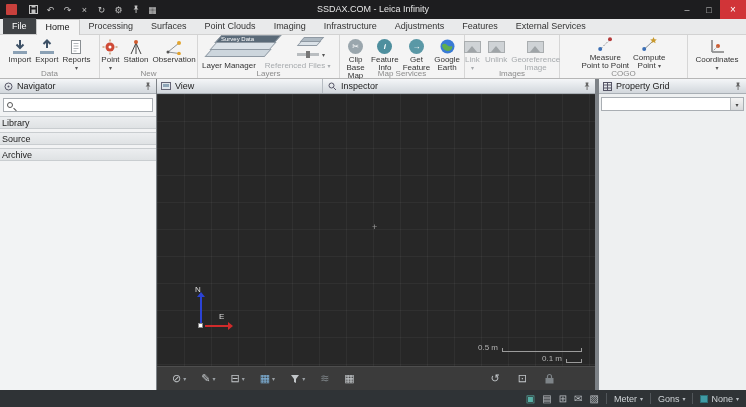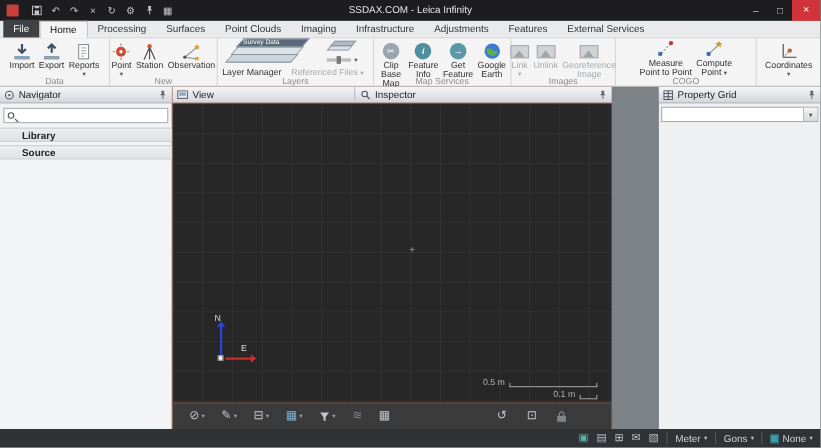--- a/index.html
+++ b/index.html
@@ -61,23 +61,23 @@
   .panel{position:absolute;top:0;bottom:0;background:#f2f3f4;}
   .panel-header{height:15px;background:linear-gradient(#f4f6f8,#d2d7dc);border-bottom:1px solid #a9afb5;display:flex;align-items:center;padding:0 4px;font-size:9px;color:#222;}
   .ph-title{margin-left:4px;white-space:nowrap;}
   .pin{margin-left:auto;display:flex;align-items:center;}
 
   .navigator{left:0;width:156px;}
   .search-box{position:relative;margin:4px 3px;height:14px;background:#fff;border:1px solid #a9aeb3;}
   .mag{position:absolute;left:3px;top:3px;width:6px;height:6px;border:1px solid #555;border-radius:50%;}
   .mag::after{content:"";position:absolute;left:5px;top:6px;width:4px;height:1px;background:#555;transform:rotate(45deg);}
   .nav-list{margin-top:4px;}
-  .nav-item{height:13px;background:linear-gradient(#ecEEf0,#dfe2e4);border-top:1px solid #c9cdd0;border-bottom:1px solid #c9cdd0;margin-bottom:3px;font-size:9px;line-height:12px;padding-left:20px;color:#222;font-weight:bold;}
-
-  .viewpanel{left:157px;width:399px;background:#f97316;}
+  .nav-item{height:13px;background:linear-gradient(#ecEEf0,#dfe2e4);border-top:1px solid #c9cdd0;border-bottom:1px solid #c9cdd0;margin-bottom:3px;font-size:9px;line-height:12px;padding-left:2px;color:#222;}
+
+  .viewpanel{left:157px;width:438px;background:#14532d;}
   .view-header{position:relative;}
   .insp-tab{position:absolute;left:165px;top:0;bottom:0;display:flex;align-items:center;border-left:1px solid #b6bcc2;padding-left:5px;}
   .canvas{position:absolute;top:15px;left:0;right:0;bottom:24px;background-color:#272727;
     background-image:linear-gradient(rgba(255,255,255,0.045) 1px, transparent 1px),linear-gradient(90deg, rgba(255,255,255,0.045) 1px, transparent 1px);
     background-size:27px 27px;}
   .center-marker{position:absolute;left:215px;top:128px;color:#9a9a9a;font-size:9px;}
   .axis{position:absolute;left:36px;top:192px;width:46px;height:46px;}
   .axis .n-label{position:absolute;left:2px;top:-1px;color:#ddd;font-size:8px;}
   .axis .n-line{position:absolute;left:7px;top:10px;width:2px;height:28px;background:#2b43d6;}
   .axis .n-head{position:absolute;left:4px;top:6px;border-left:4px solid transparent;border-right:4px solid transparent;border-bottom:5px solid #2b43d6;}
@@ -379,20 +379,21 @@
               <rect x="3.6" y="4.5" width="0.9" height="3.5" fill="#666"></rect>
             </svg>
         </span>
       </div>
       <div class="search-box">
         <span class="mag"></span>
       </div>
       <div class="nav-list">
         <div class="nav-item">Library</div>
         <div class="nav-item">Source</div>
+        <div class="nav-item">Archive</div>
       </div>
     </div>
 
     <div class="panel viewpanel">
       <div class="panel-header view-header">
         <svg width="10" height="8" viewBox="0 0 10 8">
             <rect x="0.5" y="0.5" width="9" height="7" fill="#dfe6ec" stroke="#667"></rect>
             <rect x="2" y="2" width="6" height="3" fill="#8fa6b8"></rect>
           </svg>
         <span class="ph-title">View</span>

